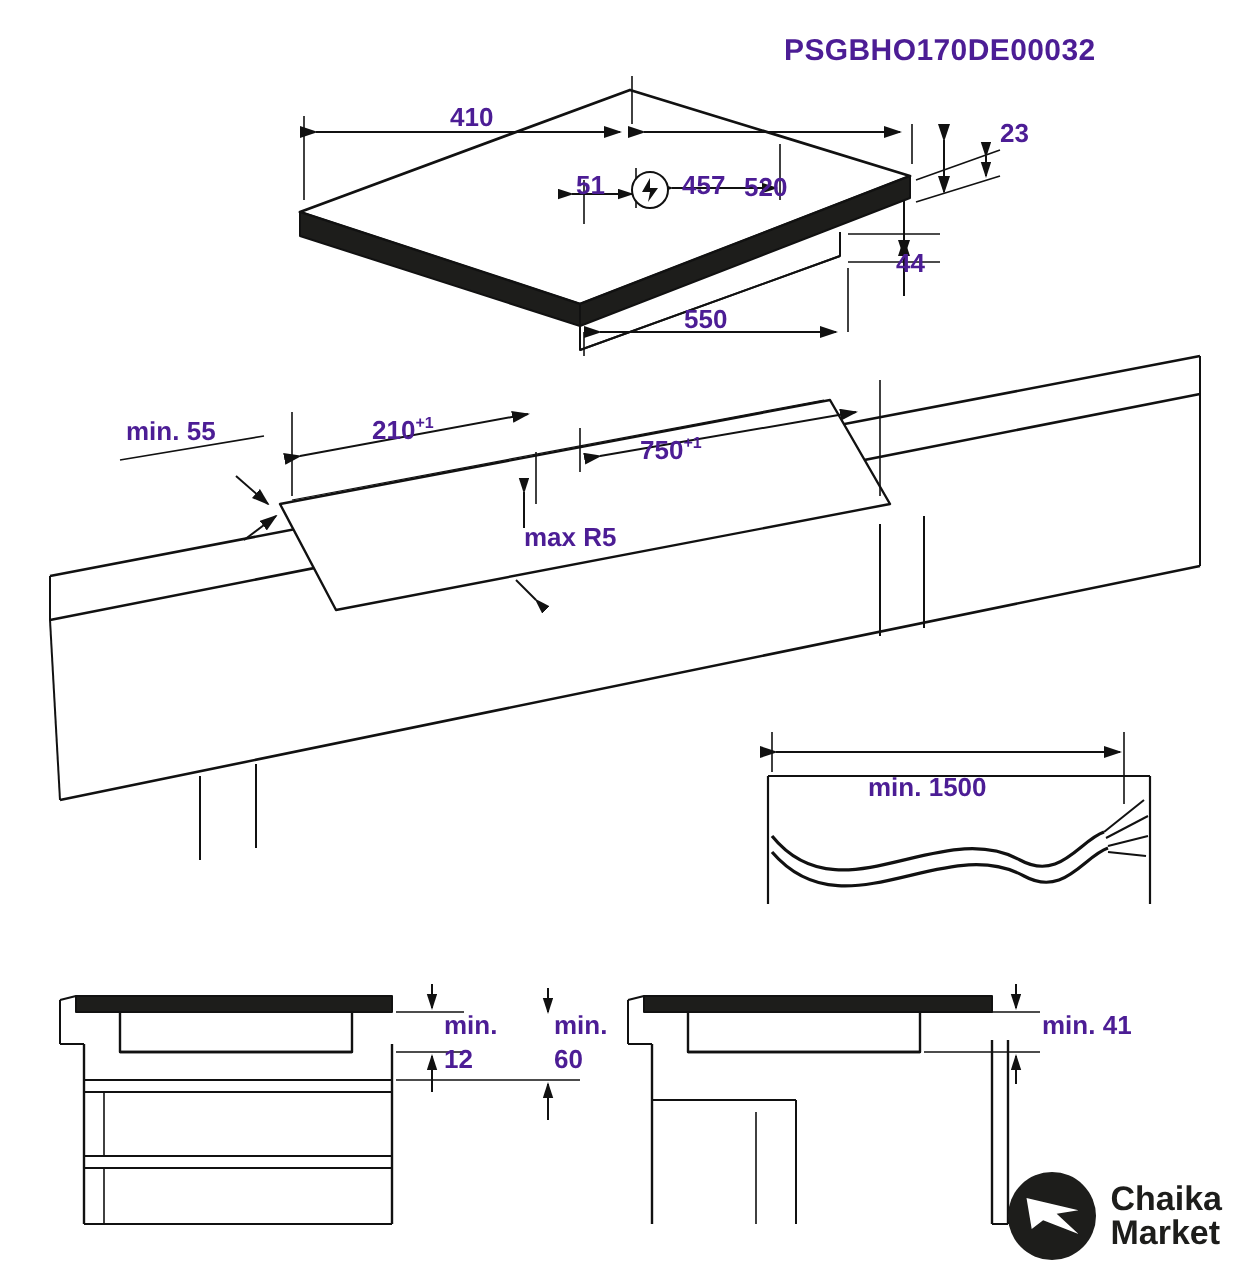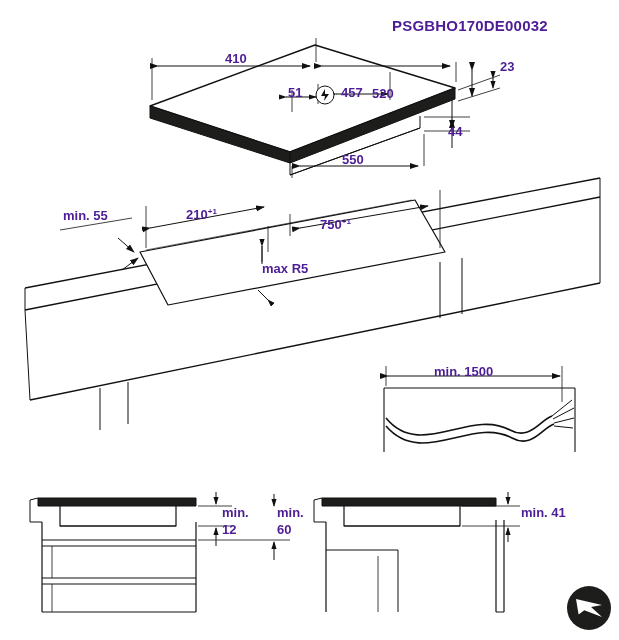--- a/index.html
+++ b/index.html
@@ -247,25 +247,29 @@
   <div class="lbl" style="left:341px; top:86px;">457</div>
   <div class="lbl" style="left:500px; top:60px;">23</div>
   <div class="lbl" style="left:448px; top:125px;">44</div>
   <div class="lbl" style="left:342px; top:153px;">550</div>
 
   <div class="lbl" style="left:63px; top:209px;">min. 55</div>
   <div class="lbl" style="left:186px; top:208px;"><span>210</span><sup>+1</sup></div>
   <div class="lbl" style="left:320px; top:218px;"><span>750</span><sup>+1</sup></div>
   <div class="lbl" style="left:262px; top:262px;">max R5</div>
 
-  <div class="lbl" style="left:434px; top:365px;">min. 1500</div>
+  <div class="lbl" style="left:434px; top:387px;">min. 1500</div>
 
   <div class="lbl" style="left:222px; top:506px;">min.</div>
   <div class="lbl" style="left:222px; top:523px;">12</div>
   <div class="lbl" style="left:277px; top:506px;">min.</div>
   <div class="lbl" style="left:277px; top:523px;">60</div>
   <div class="lbl" style="left:521px; top:506px;">min. 41</div>
 
   <div class="watermark">
     <div class="wm-logo"></div>
+    <div class="wm-text">
+      <span>Chaika</span>
+      <span>Market</span>
+    </div>
   </div>
 
 </div>
 
 </body></html>

